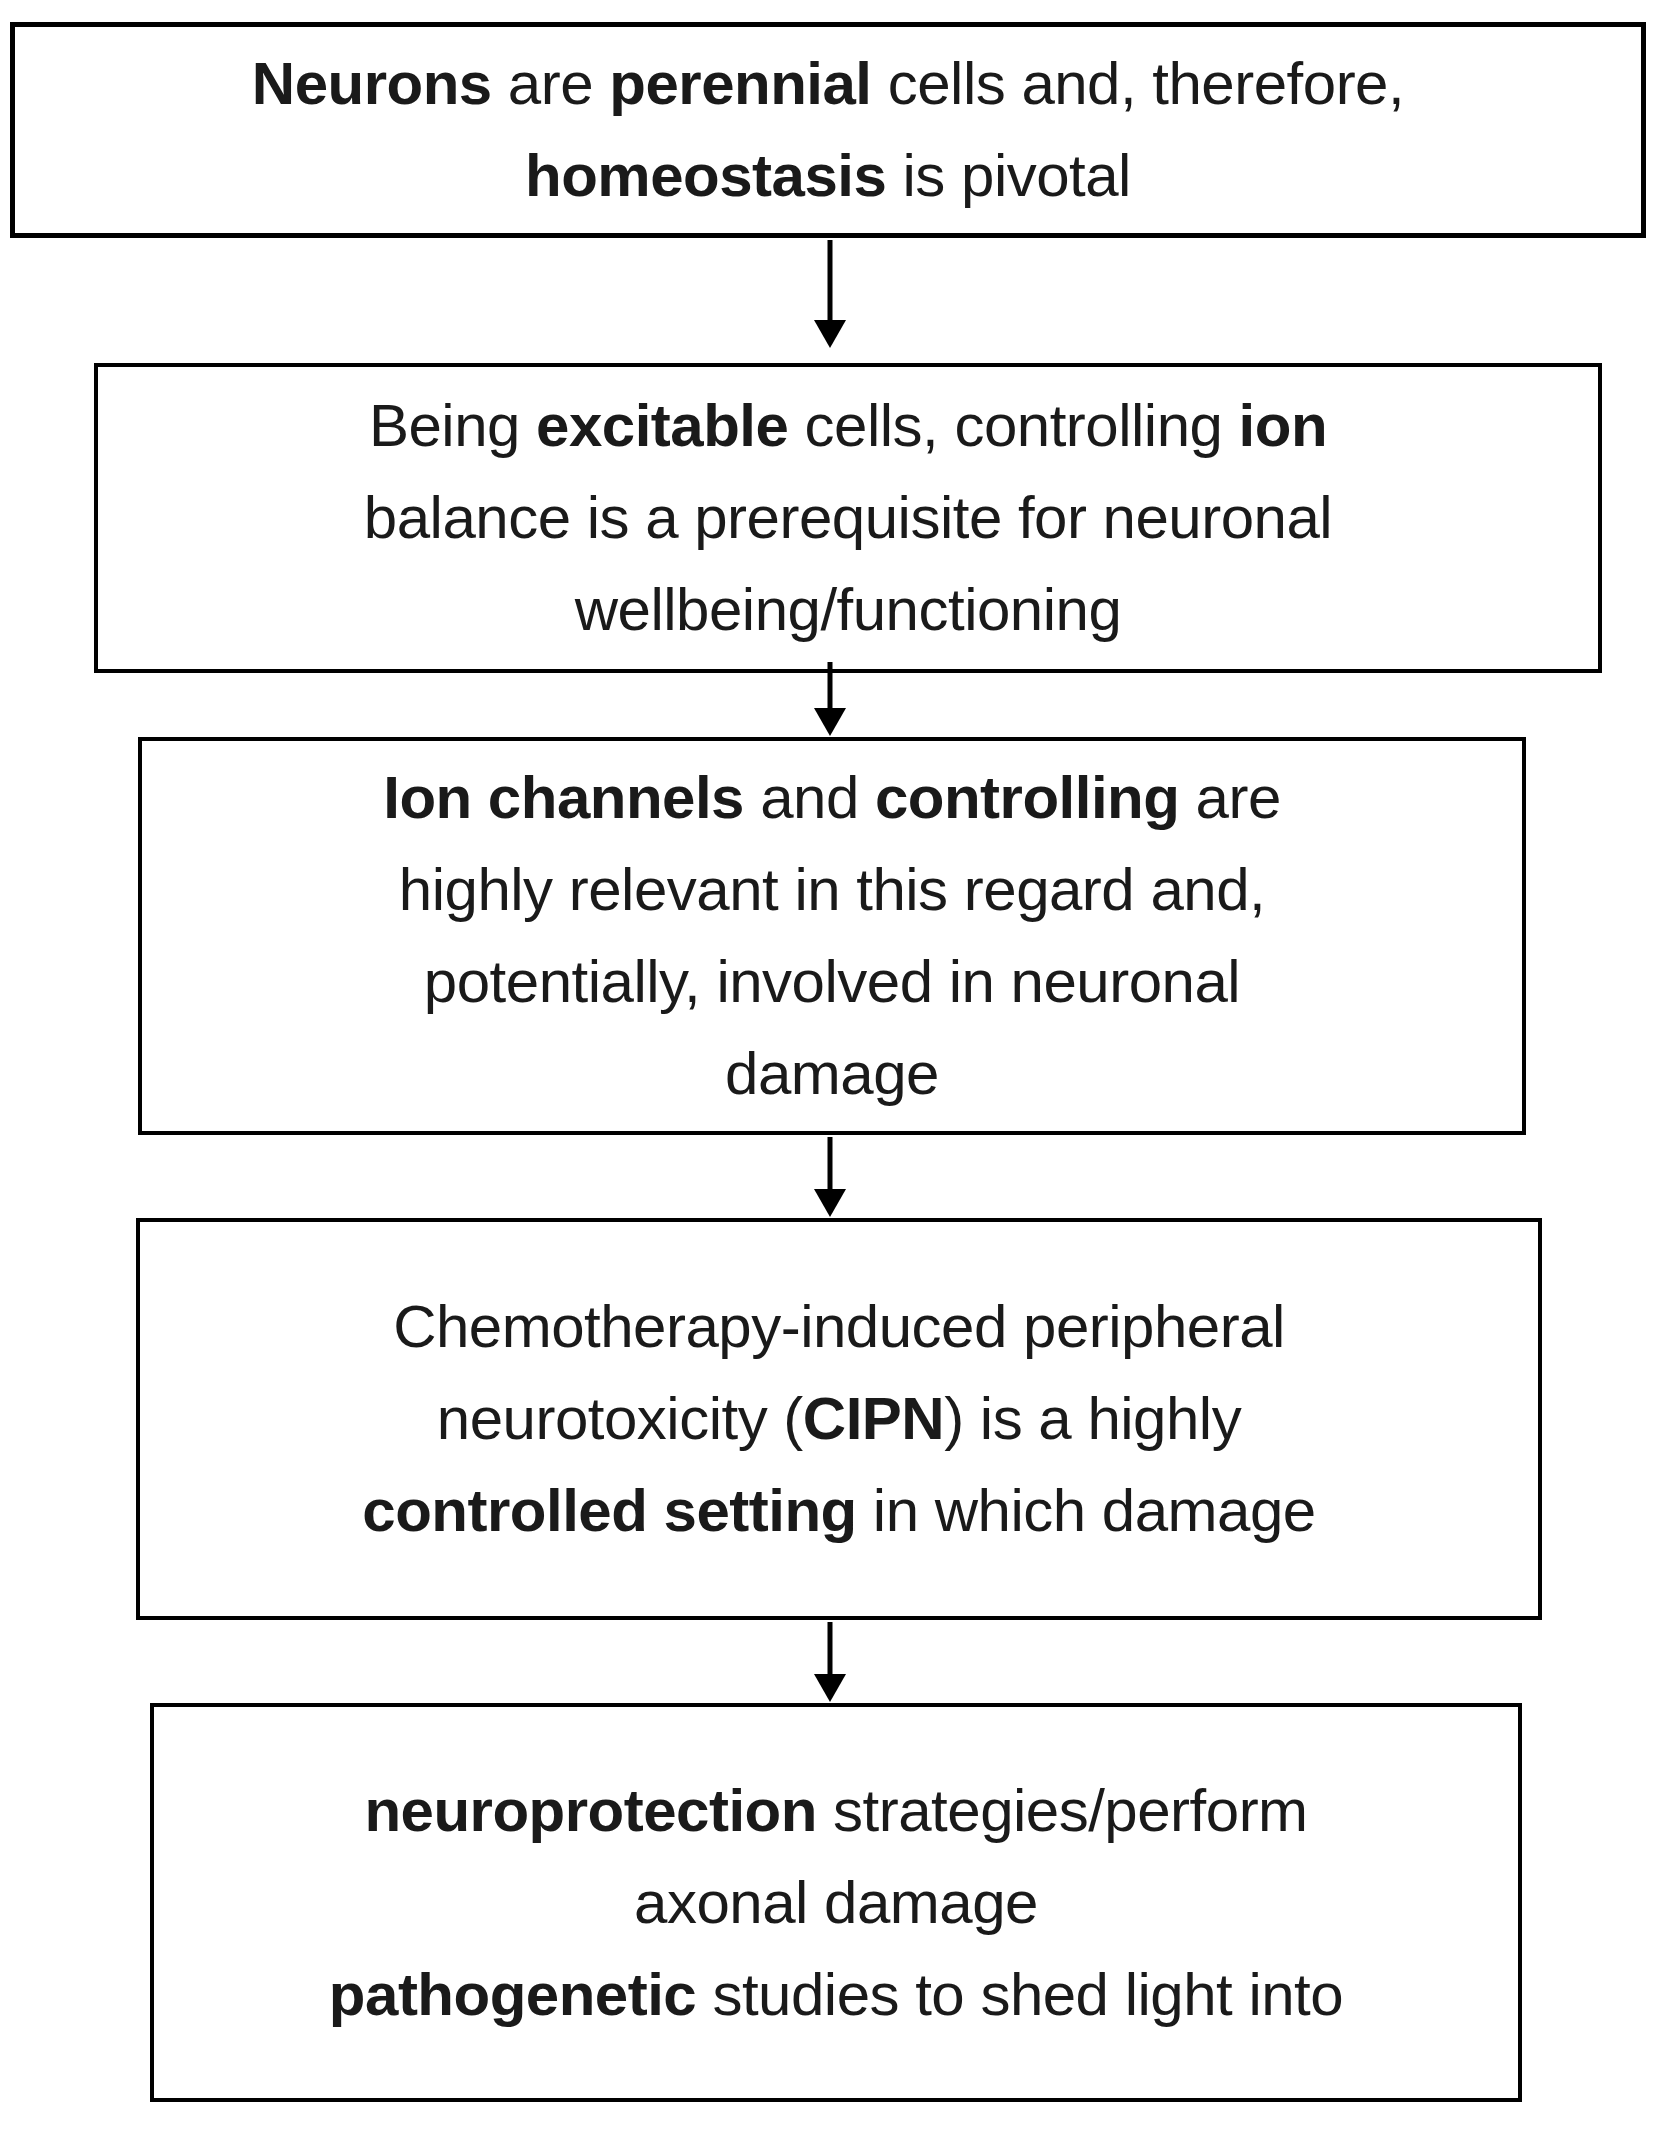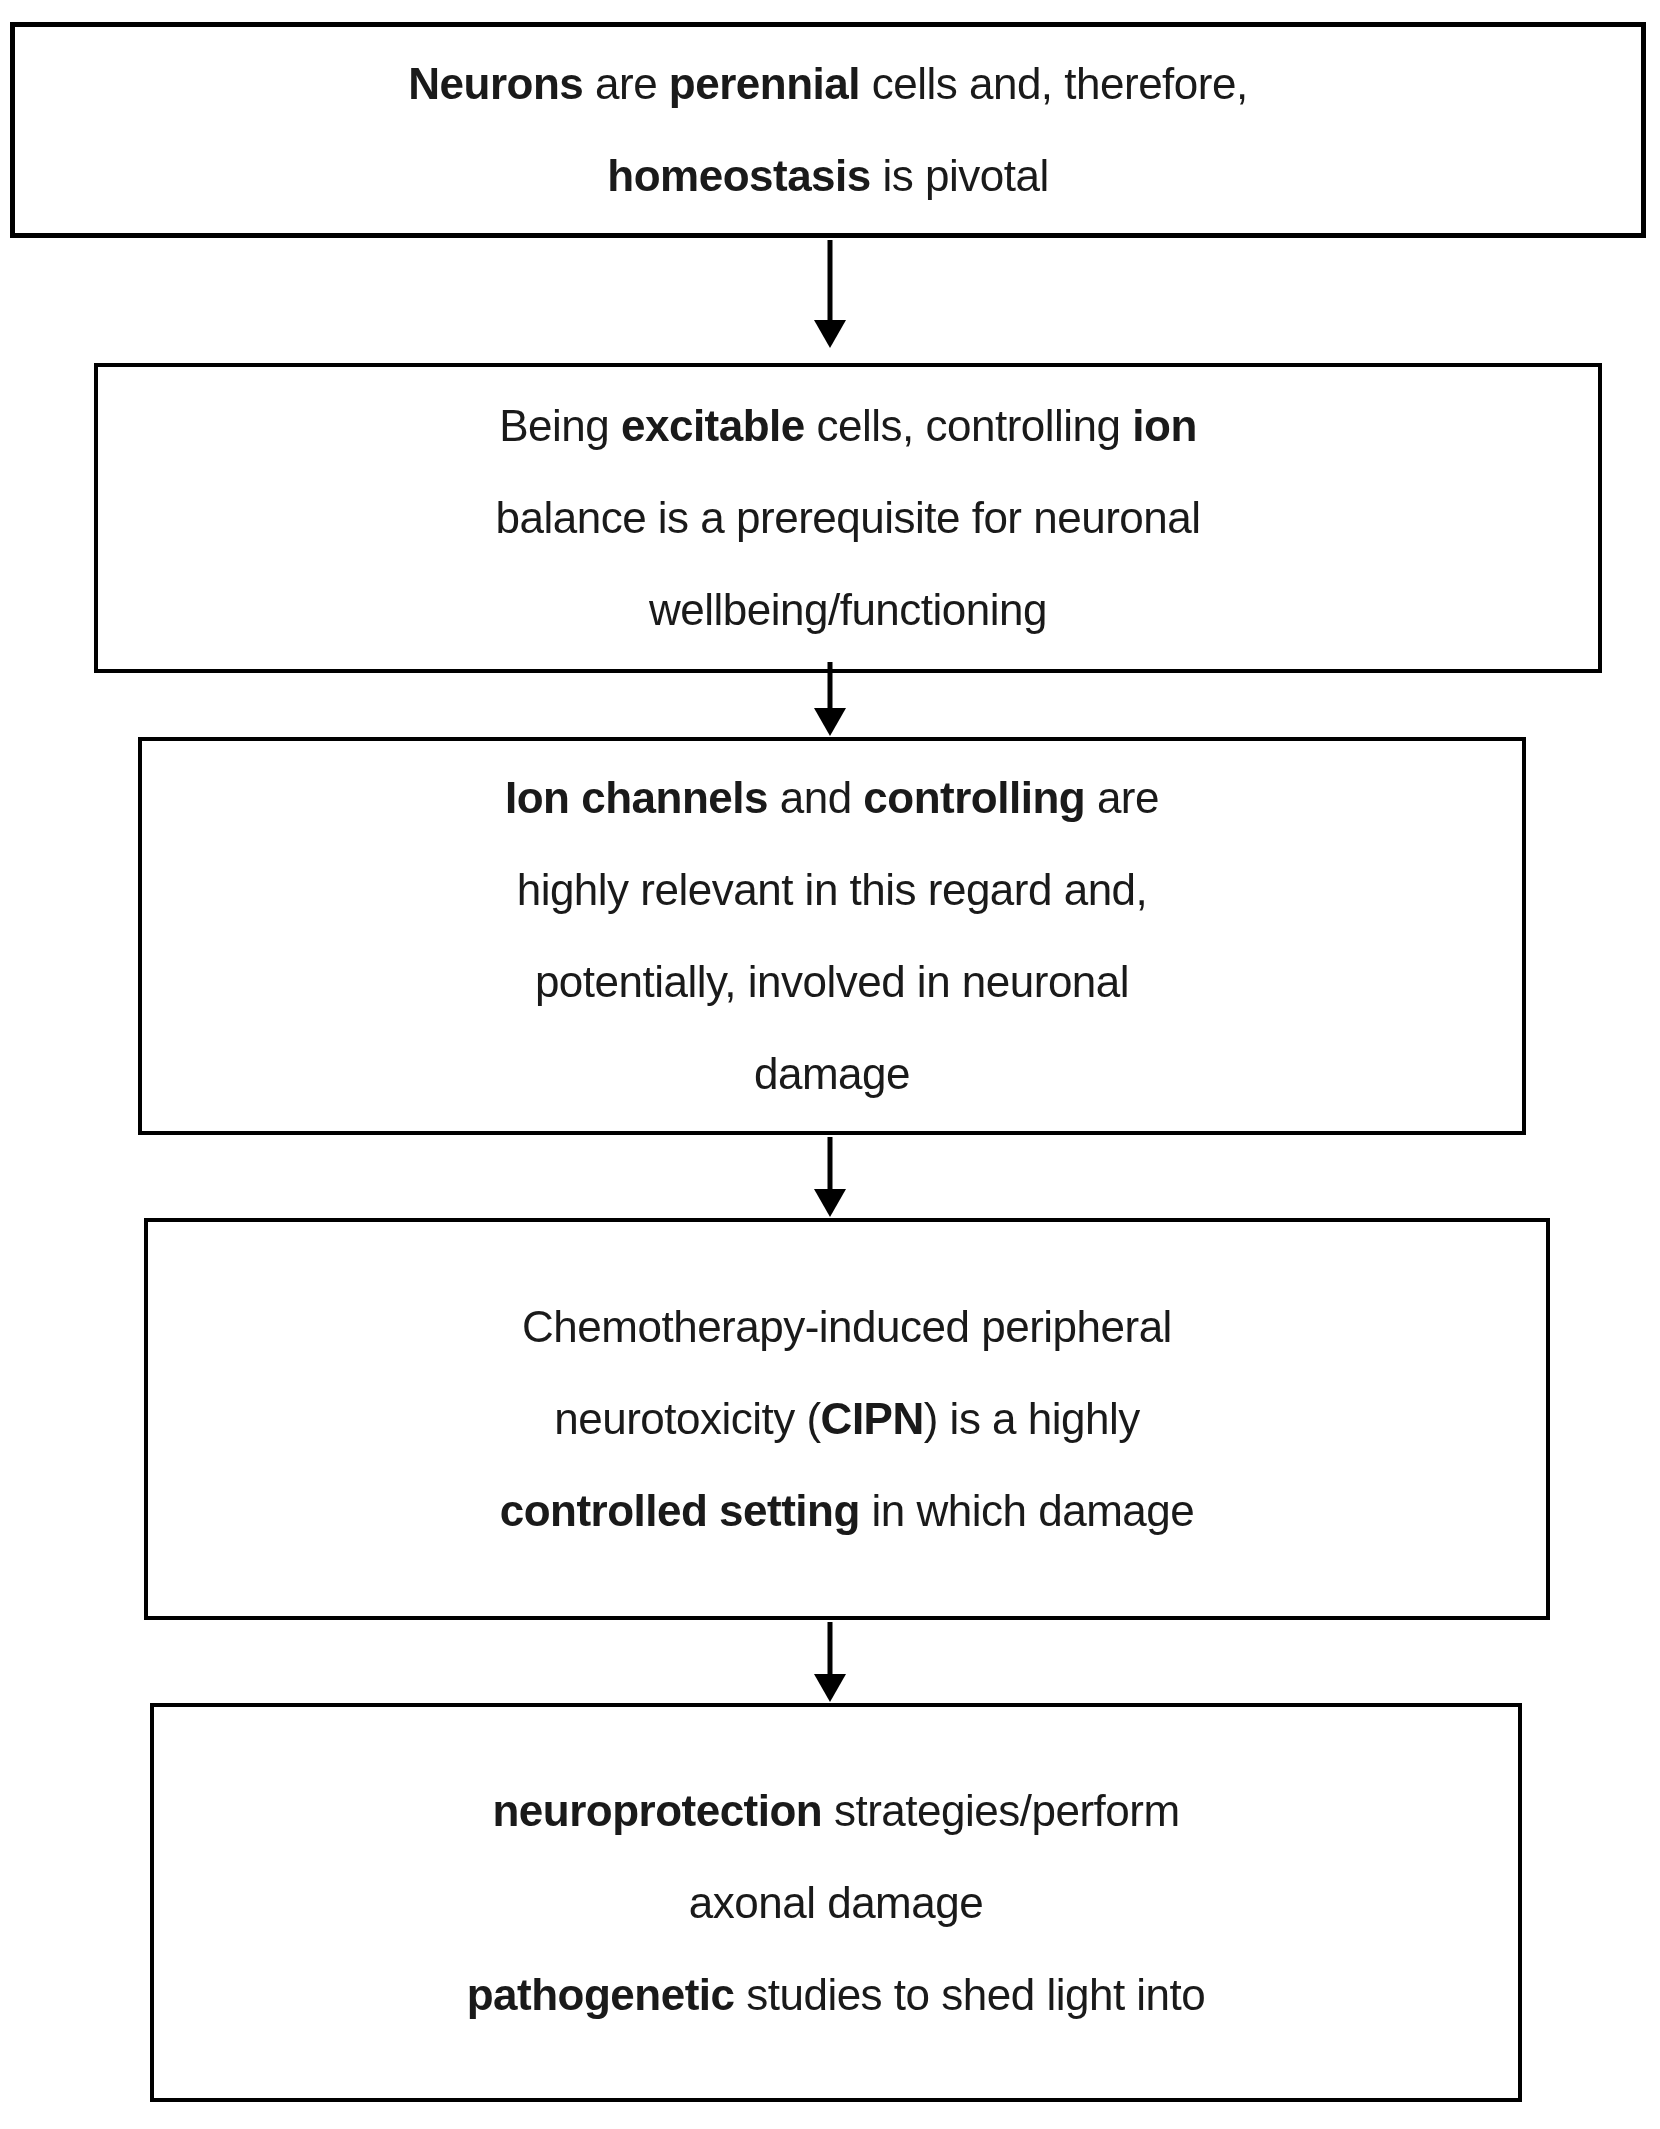--- a/index.html
+++ b/index.html
@@ -18,32 +18,32 @@
   .box {
     position: absolute;
     box-sizing: border-box;
     background: var(--bg, #ffffff);
     border: 4px solid var(--line, #000000);
     display: flex;
     flex-direction: column;
     justify-content: center;
     align-items: center;
     text-align: center;
-    font-size: 44px;
+    font-size: 60px;
     line-height: 92px;
     letter-spacing: -0.5px;
     white-space: nowrap;
   }
   .box .line { display: block; }
   .box .bold { font-weight: 700; }
 
   .b1 { left: 10px;  top: 22px;   width: 1636px; height: 216px; border-width: 5px; }
   .b2 { left: 94px;  top: 350px;  width: 1508px; height: 310px; margin-top: 13px; }
   .b3 { left: 138px; top: 737px;  width: 1388px; height: 398px; }
-  .b4 { left: 144px; top: 1218px; width: 1406px; height: 402px; }
+  .b4 { left: 136px; top: 1218px; width: 1406px; height: 402px; }
   .b5 { left: 150px; top: 1703px; width: 1372px; height: 399px; }
 
   .arrow {
     position: absolute;
     left: 814px;          
     width: 32px;
   }
   .arrow::before {        
     content: "";
     position: absolute;

